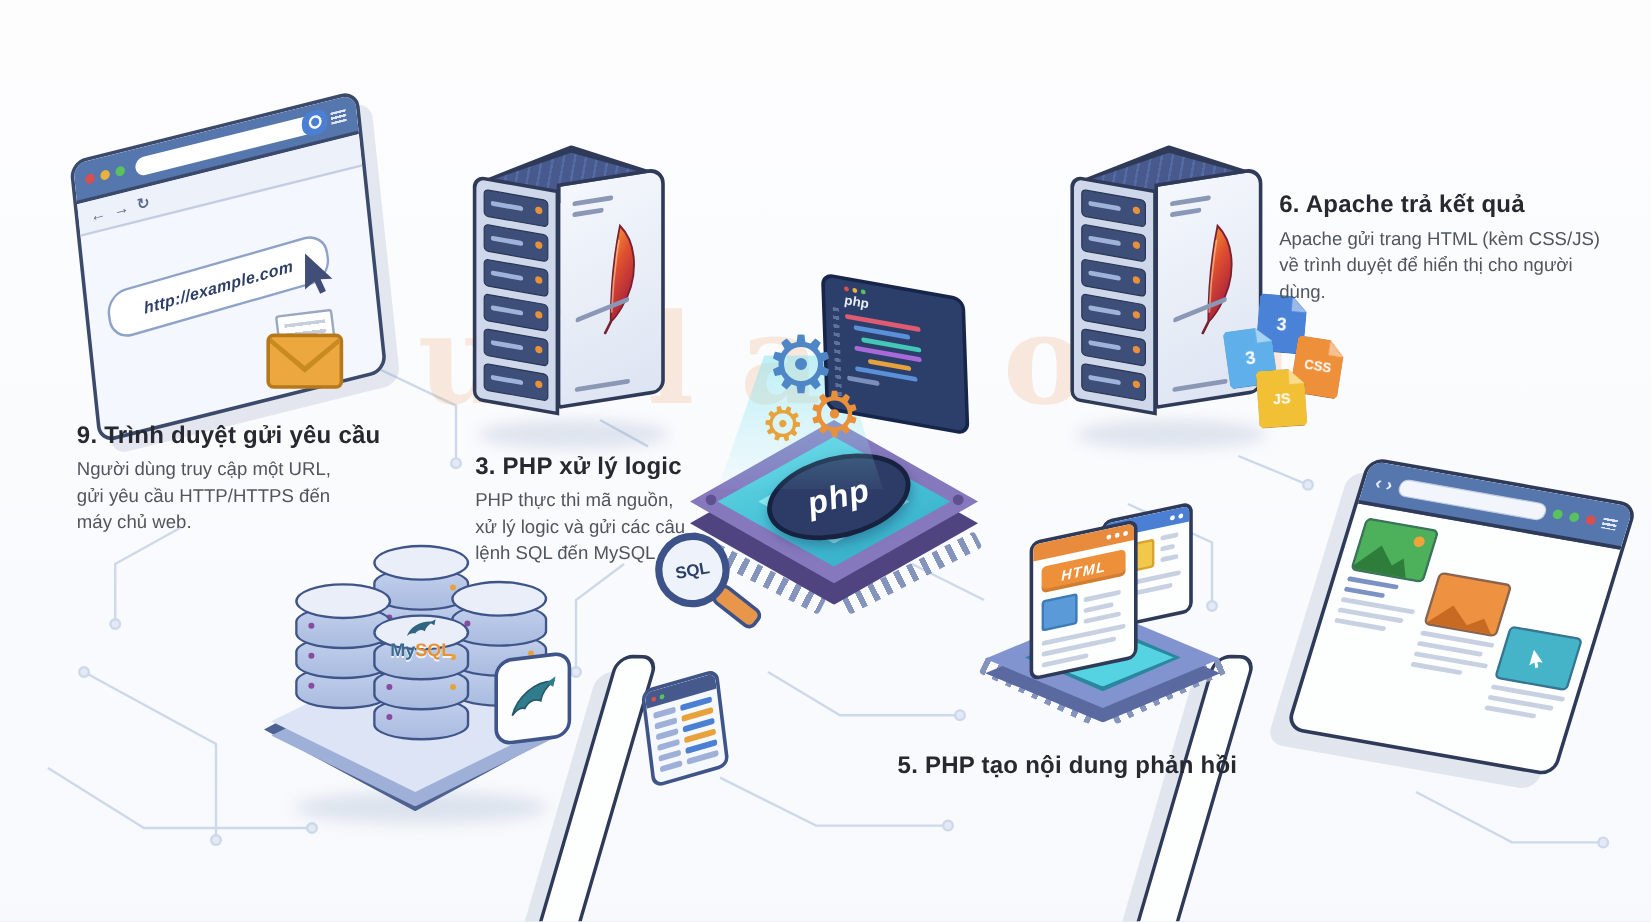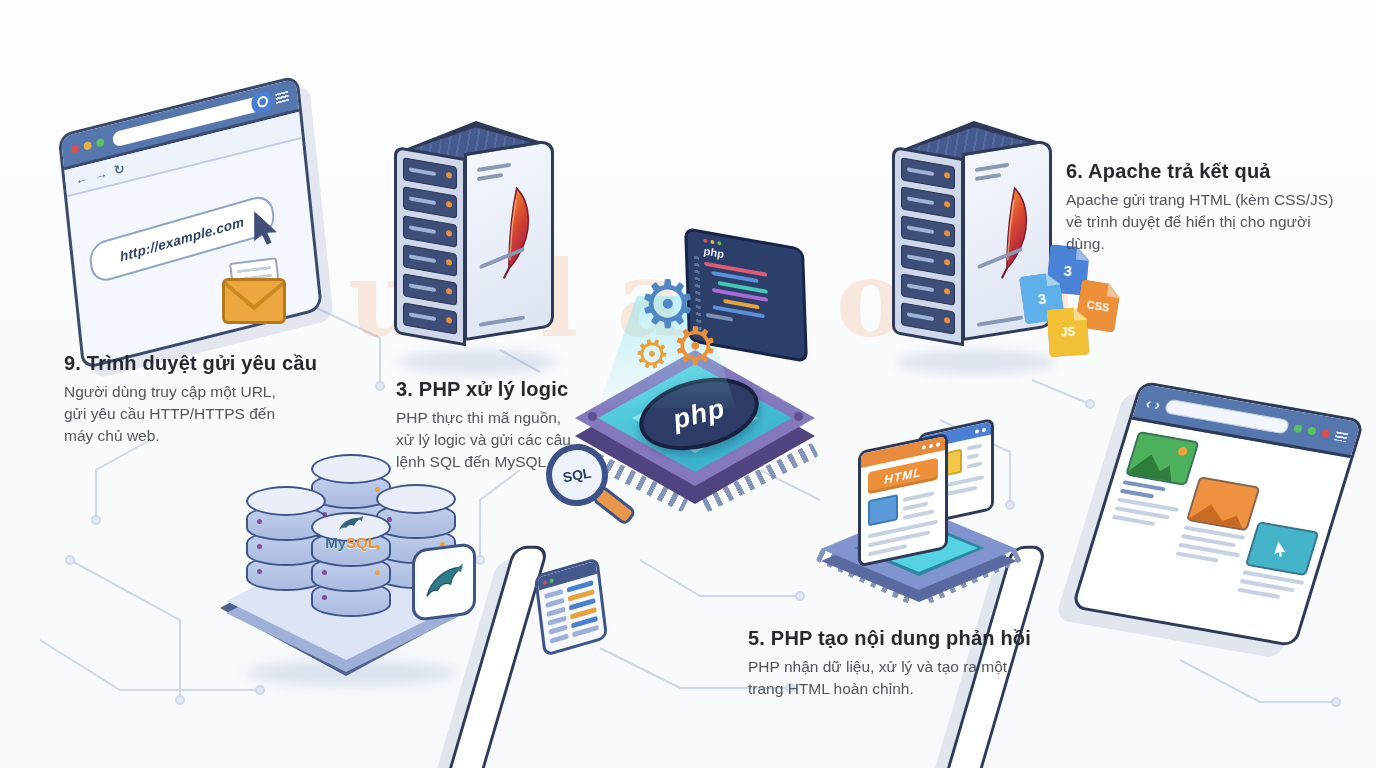--- a/index.html
+++ b/index.html
@@ -604,22 +604,20 @@
   <section class="step" style="left:396px;top:378px;width:250px;">
     <h3>3. PHP xử lý logic</h3>
     <p>PHP thực thi mã nguồn,
 xử lý logic và gửi các câu
 lệnh SQL đến MySQL</p>
   </section>
   <section class="step" style="left:228px;top:668px;width:300px;">
   </section>
   <section class="step" style="left:748px;top:582px;width:310px;margin-top:45px;">
     <h3>5. PHP tạo nội dung phản hồi</h3>
-    <p>PHP nhận dữ liệu, xử lý và tạo ra một
-trang HTML hoàn chỉnh.</p>
   </section>
   <section class="step" style="left:1066px;top:160px;width:300px;">
     <h3>6. Apache trả kết quả</h3>
     <p>Apache gửi trang HTML (kèm CSS/JS)
 về trình duyệt để hiển thị cho người
 dùng.</p>
   </section>
 
 
 </div>

